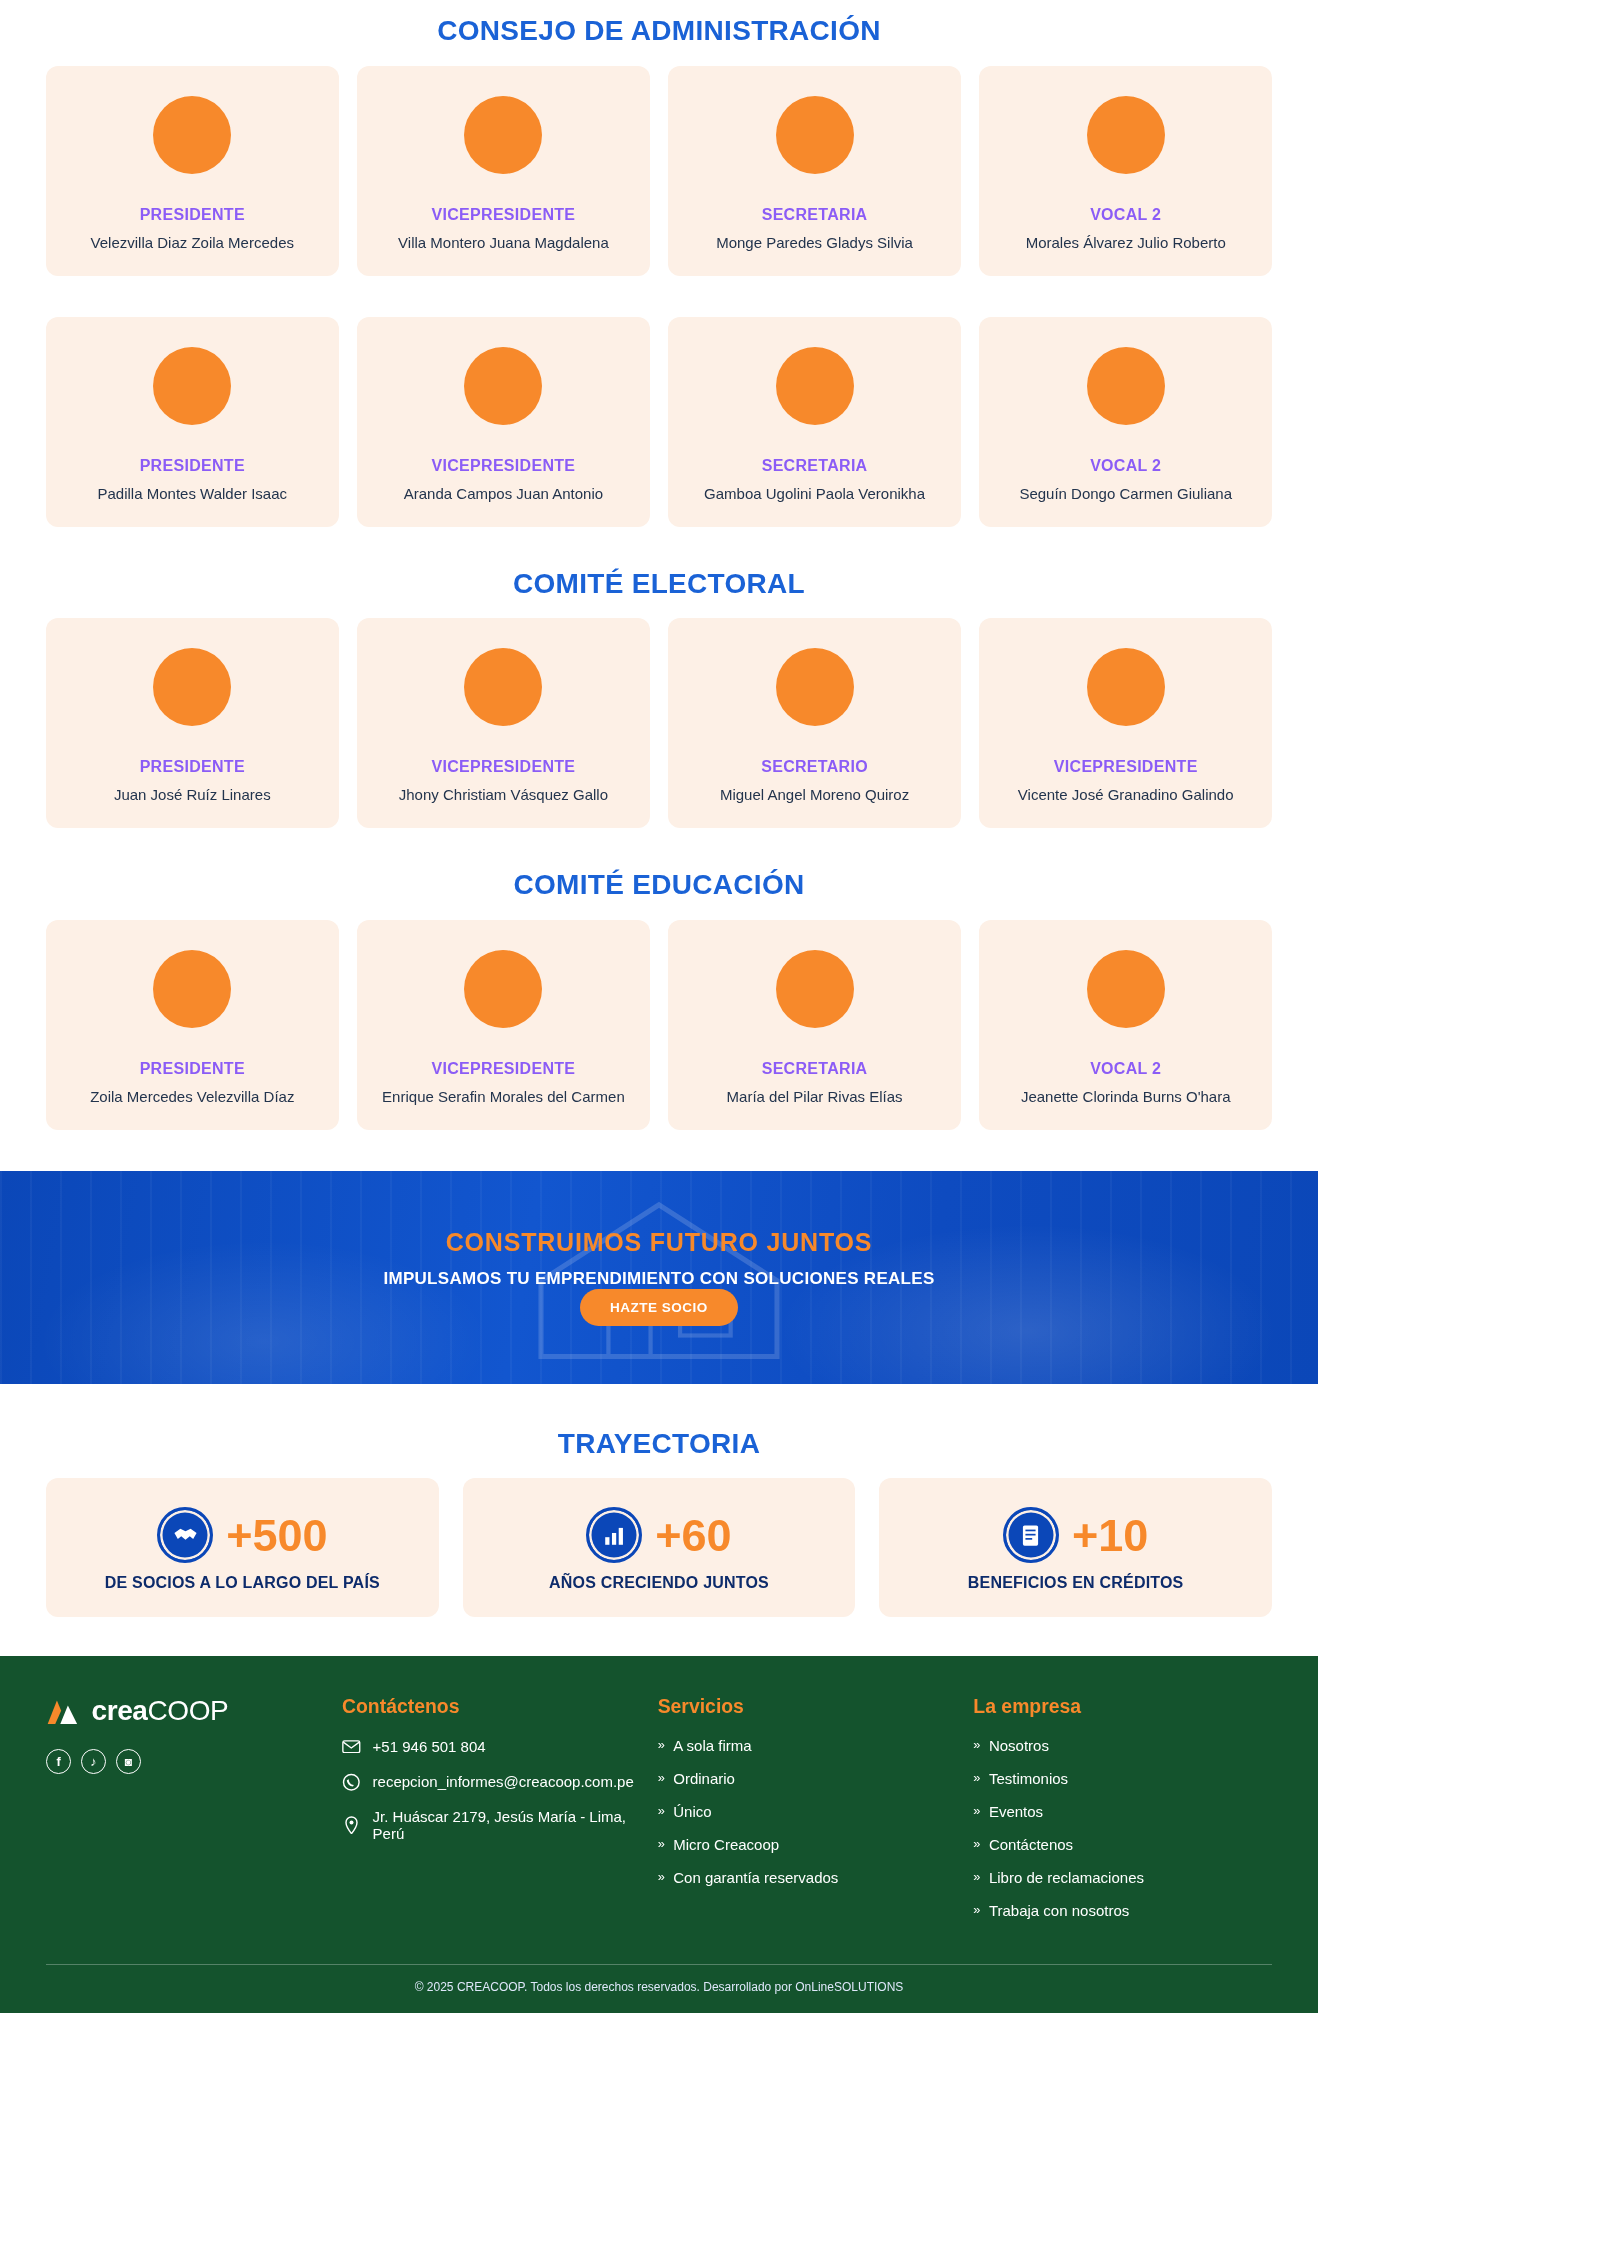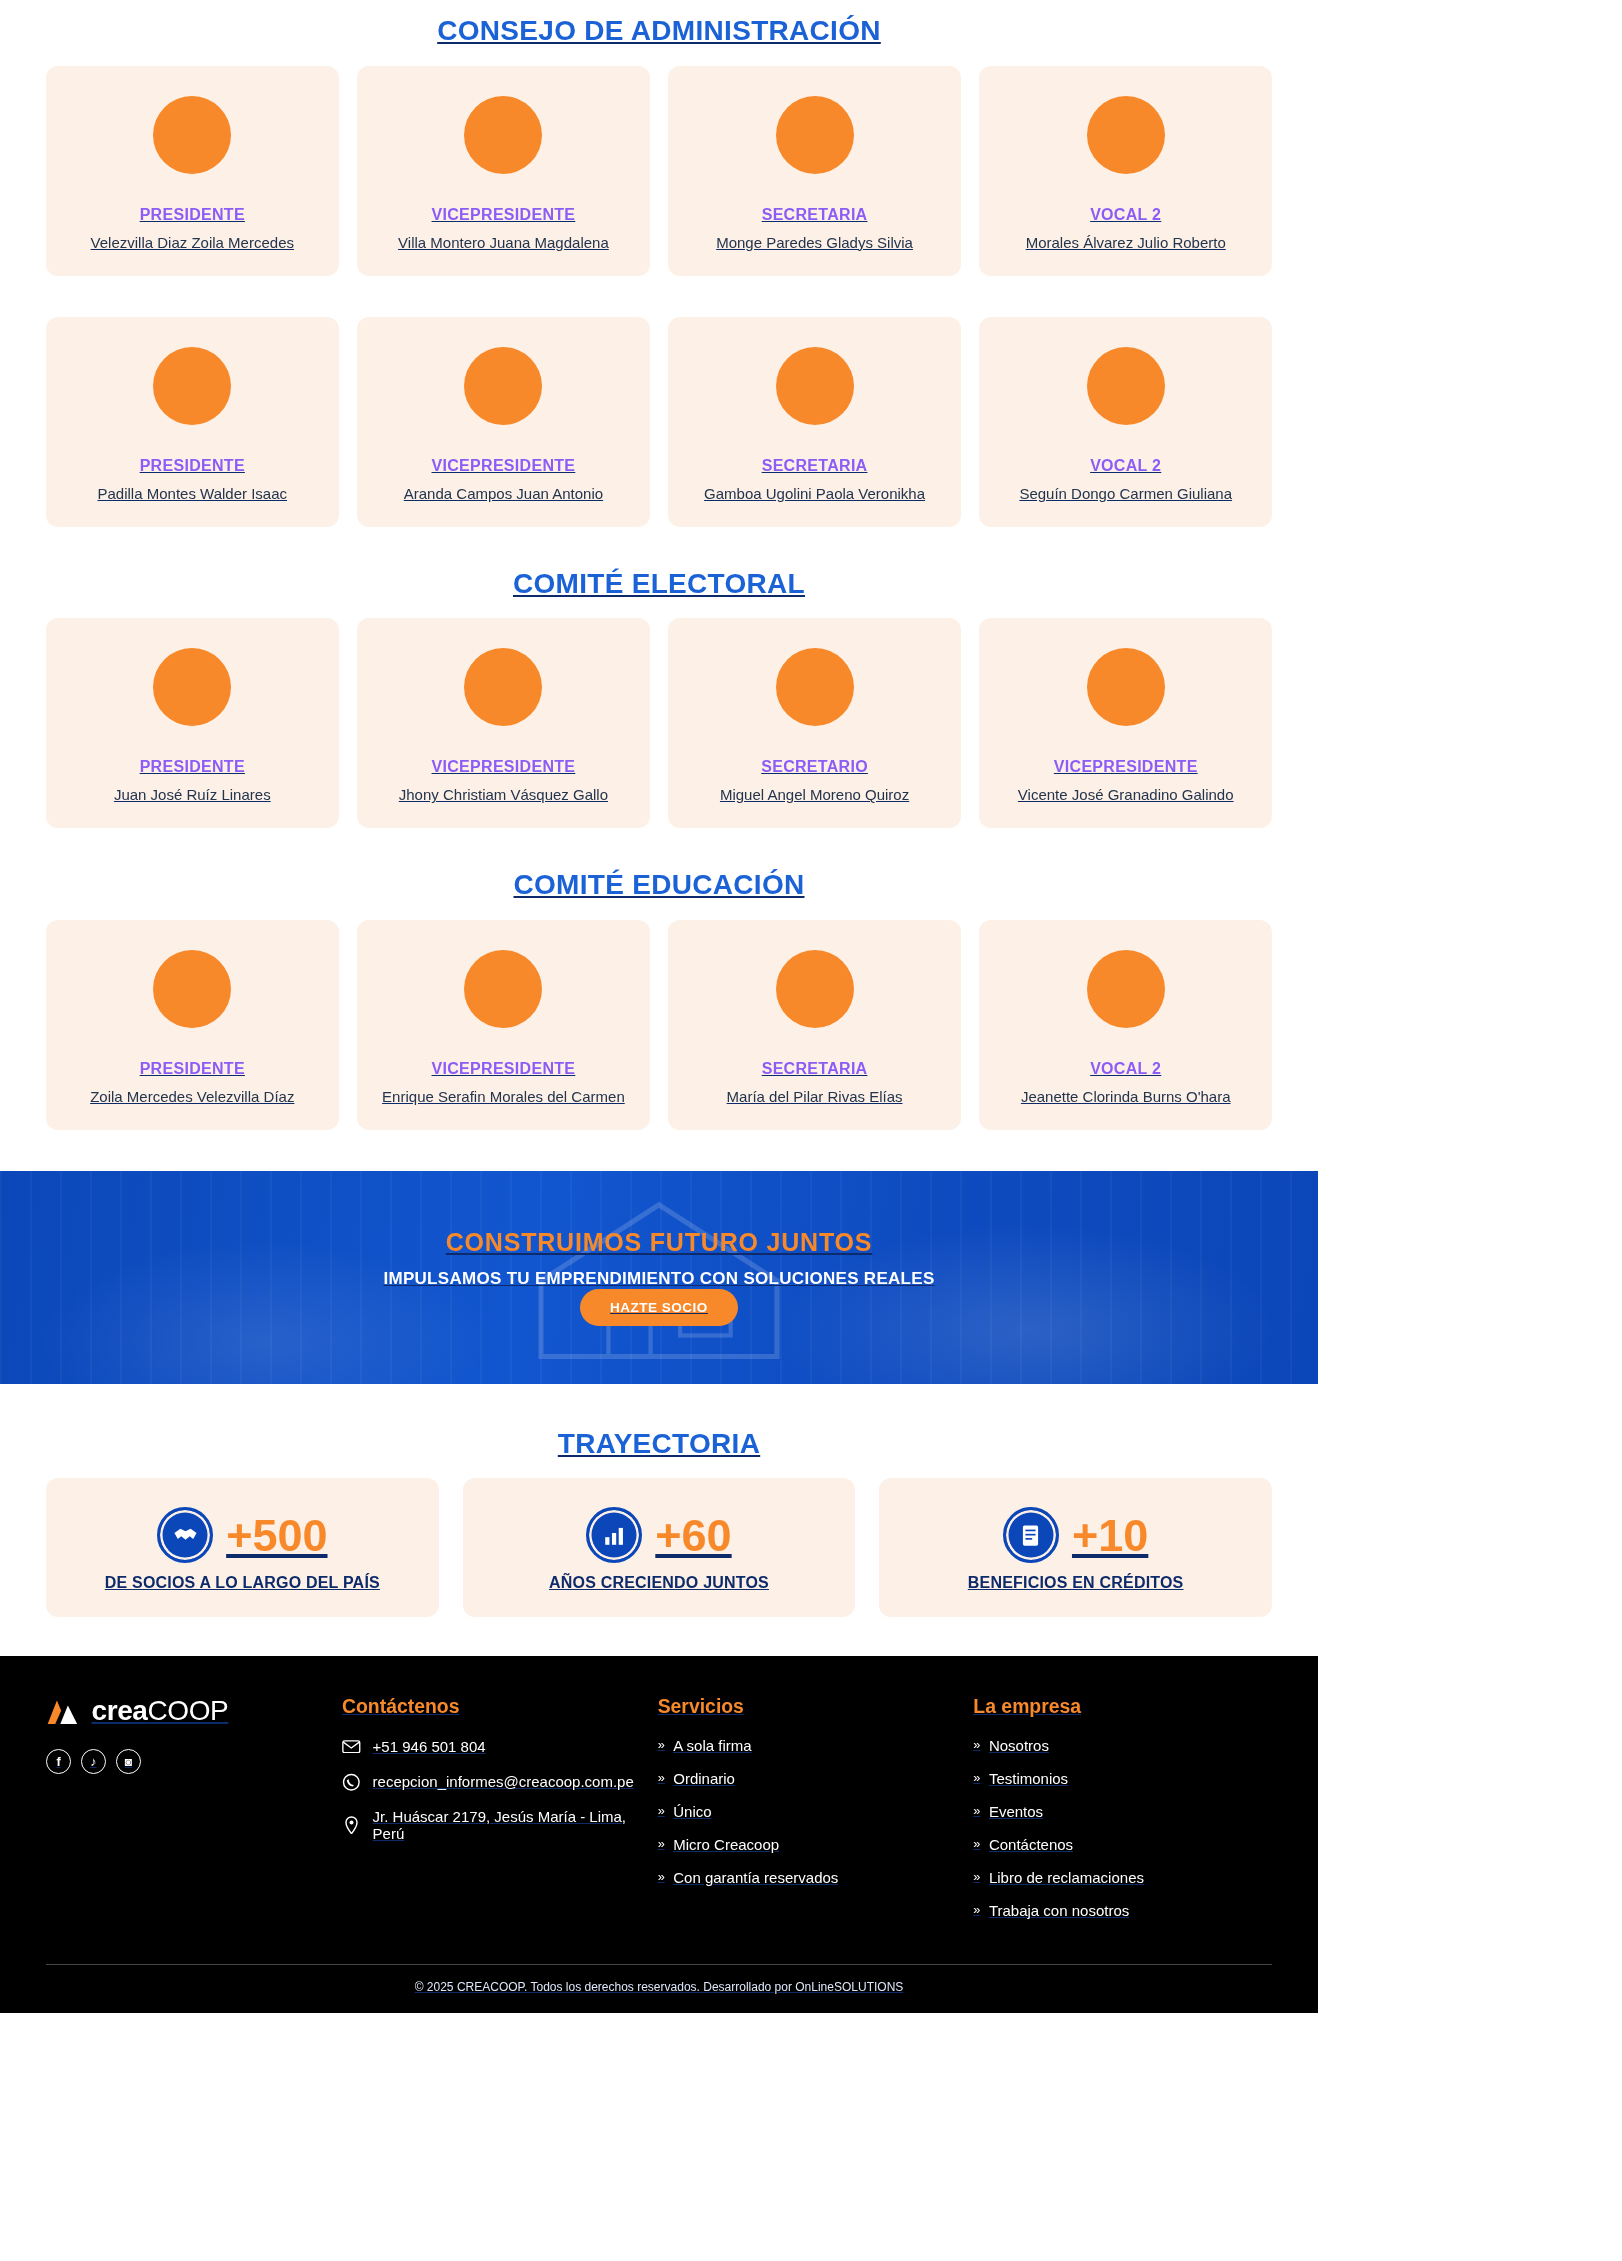--- a/index.html
+++ b/index.html
@@ -3,21 +3,21 @@
 <meta charset="utf-8">
 <style>
   * { box-sizing: border-box; margin: 0; padding: 0; }
   body {
     width: 1622px;
     font-family: "Liberation Sans", sans-serif;
     background: #ffffff;
     color: #0d2b6b;
     -webkit-font-smoothing: antialiased;
   }
-  .page { width: 1318px; text-decoration: underline; }
+  .page { width: 1318px; }
 
   
   .section-title {
     text-align: center;
     color: #1a62d6;
     font-size: 28px;
     font-weight: bold;
     letter-spacing: 0.3px;
     margin: 0 0 18.6px 0;
   }
@@ -162,21 +162,21 @@
   }
   .stat-label {
     color: #0d2b6b;
     font-size: 16px;
     font-weight: bold;
     letter-spacing: 0.2px;
   }
 
   
   .footer {
-    background: #000000;
+    background: #14532d;
     color: #ffffff;
     padding: 39px 46px 18.6px 46px;
   }
   .footer-cols {
     display: grid;
     grid-template-columns: 279px 1fr 1fr 1fr;
     gap: 17px;
   }
   .logo-row { display: flex; align-items: center; gap: 8.5px; margin-bottom: 22px; }
   .logo-mark { width: 37px; height: 29px; }

